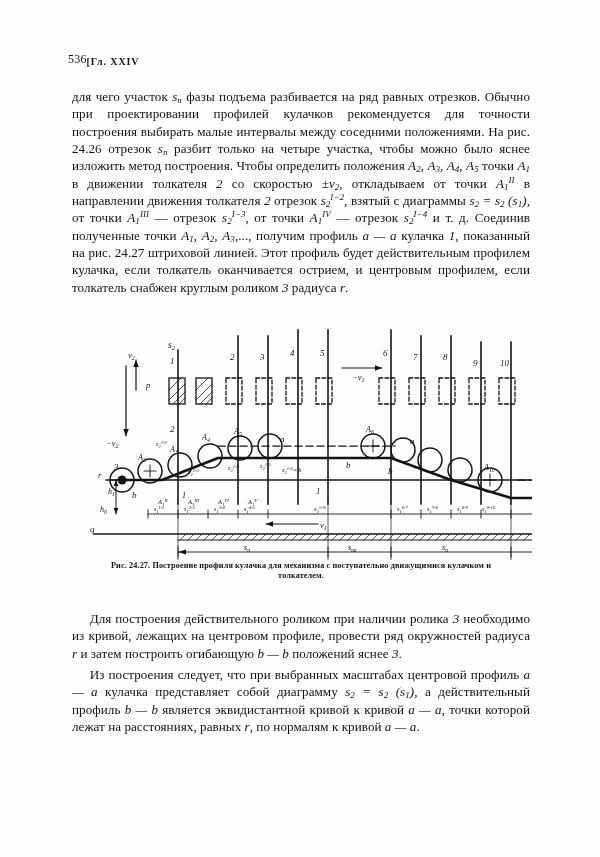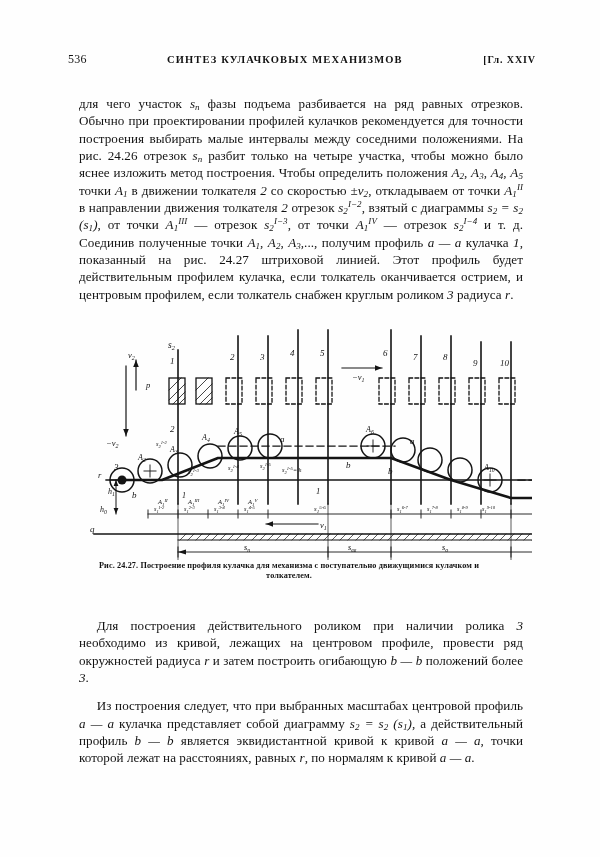--- a/index.html
+++ b/index.html
@@ -22,21 +22,21 @@
     width: 600px; height: 857px;
     background: #fefefe;
   }
 
   
   .runhead {
     position: absolute;
     left: 68px; top: 52px;
     width: 468px;
     display: flex;
-    align-items: center;
+    align-items: flex-end;
     font-size: 10.5px;
   }
   .runhead-folio {
     font-size: 12px;
     letter-spacing: .2px;
   }
   .runhead-title {
     flex: 1;
     text-align: center;
     font-size: 10.5px;
@@ -57,59 +57,58 @@
     width: 466px;
     font-size: 13.1px;
     line-height: 17.35px;
     text-align: justify;
     text-justify: inter-word;
     letter-spacing: .05px;
   }
   #block-top { top: 84px; }
   #block-bottom { top: 606px; }
 
-  .textblock p { margin: 11px; }
+  .textblock p { margin: 4px; }
   .textblock p.indent { text-indent: 1.35em; }
 
   i, .it { font-style: italic; }
   sub, sup {
     font-size: 69%;
     line-height: 0;
   }
   sub { vertical-align: -0.25em; }
   sup { vertical-align: 0.5em; }
 
   
   .figure {
     position: absolute;
     left: 70px; top: 328px;
     width: 462px; height: 232px;
   }
   .figure svg { display: block; }
 
   .caption {
     position: absolute;
-    left: 80px; top: 561px;
+    left: 92px; top: 561px;
     width: 418px;
     font-size: 8.2px;
     line-height: 10.4px;
     text-align: center;
     letter-spacing: .12px;
     font-weight: 600;
   }
   .caption .cap-num { white-space: nowrap; }
 </style>
 </head>
 <body>
 
 <div class="page">
 
   <div class="runhead">
     <span class="runhead-folio">536</span>
-    <span class="runhead-title">Синтез кулачковых механизмов</span>
     <span class="runhead-chapter">[Гл. XXIV</span>
   </div>
 
   <div class="textblock" id="block-top">
     <p><span>для чего участок </span><i><span>s</span><sub>п</sub></i><span> фазы подъема разбивается на ряд равных отрезков. Обычно при проектировании профилей кулачков рекомендуется для точности построения выбирать малые интервалы между соседними положениями. На рис. 24.26 отрезок </span><i><span>s</span><sub>п</sub></i><span> разбит только на четыре участка, чтобы можно было яснее изложить метод построения. Чтобы определить положения </span><i><span>A</span><sub>2</sub></i><span>, </span><i><span>A</span><sub>3</sub></i><span>, </span><i><span>A</span><sub>4</sub></i><span>, </span><i><span>A</span><sub>5</sub></i><span> точки </span><i><span>A</span><sub>1</sub></i><span> в движении толкателя </span><i>2</i><span> со скоростью </span><i><span>±v</span><sub>2</sub></i><span>, откладываем от точки </span><i><span>A</span><sub>1</sub><sup>II</sup></i><span> в направлении движения толкателя </span><i>2</i><span> отрезок </span><i><span>s</span><sub>2</sub><sup>I−2</sup></i><span>, взятый с диаграммы </span><i><span>s</span><sub>2</sub><span> = </span><span>s</span><sub>2</sub><span> (s</span><sub>1</sub><span>)</span></i><span>, от точки </span><i><span>A</span><sub>1</sub><sup>III</sup></i><span> — отрезок </span><i><span>s</span><sub>2</sub><sup>I−3</sup></i><span>, от точки </span><i><span>A</span><sub>1</sub><sup>IV</sup></i><span> — отрезок </span><i><span>s</span><sub>2</sub><sup>I−4</sup></i><span> и т. д. Соединив полученные точки </span><i><span>A</span><sub>1</sub></i><span>, </span><i><span>A</span><sub>2</sub></i><span>, </span><i><span>A</span><sub>3</sub></i><span>,..., получим профиль </span><i>a — a</i><span> кулачка </span><i>1</i><span>, показанный на рис. 24.27 штриховой линией. Этот профиль будет действительным профилем кулачка, если толкатель оканчивается острием, и центровым профилем, если толкатель снабжен круглым роликом </span><i>3</i><span> радиуса </span><i>r</i><span>.</span></p>
   </div>
 
   <div class="figure">
     <svg width="462" height="232" viewBox="0 0 462 232">
       <g stroke="#141414" fill="none" stroke-linecap="square">
@@ -407,19 +406,19 @@
     </svg>
   </div>
 
   <div class="caption">
     <span class="cap-num">Рис. 24.27.</span>
     <span>Построение профиля кулачка для механизма с поступательно</span>
     <span>движущимися кулачком и толкателем.</span>
   </div>
 
   <div class="textblock" id="block-bottom">
-    <p class="indent"><span>Для построения действительного роликом при наличии ролика </span><i>3</i><span> необходимо из кривой, лежащих на центровом профиле, провести ряд окружностей радиуса </span><i>r</i><span> и затем построить огибающую </span><i>b — b</i><span> положений более </span><i>3</i><span>.</span></p>
+    <p class="indent"><span>Для построения действительного роликом при наличии ролика </span><i>3</i><span> необходимо из кривой, лежащих на центровом профиле, провести ряд окружностей радиуса </span><i>r</i><span> и затем построить огибающую </span><i>b — b</i><span> положений яснее </span><i>3</i><span>.</span></p>
 
     <p class="indent"><span>Из построения следует, что при выбранных масштабах центровой профиль </span><i>a — a</i><span> кулачка представляет собой диаграмму </span><i><span>s</span><sub>2</sub><span> = </span><span>s</span><sub>2</sub><span> (s</span><sub>1</sub><span>)</span></i><span>, а действительный профиль </span><i>b — b</i><span> является эквидистантной кривой к кривой </span><i>a — a</i><span>, точки которой лежат на расстояниях, равных </span><i>r</i><span>, по нормалям к кривой </span><i>a — a</i><span>.</span></p>
 
   </div>
 
 </div>
 
 </body></html>

